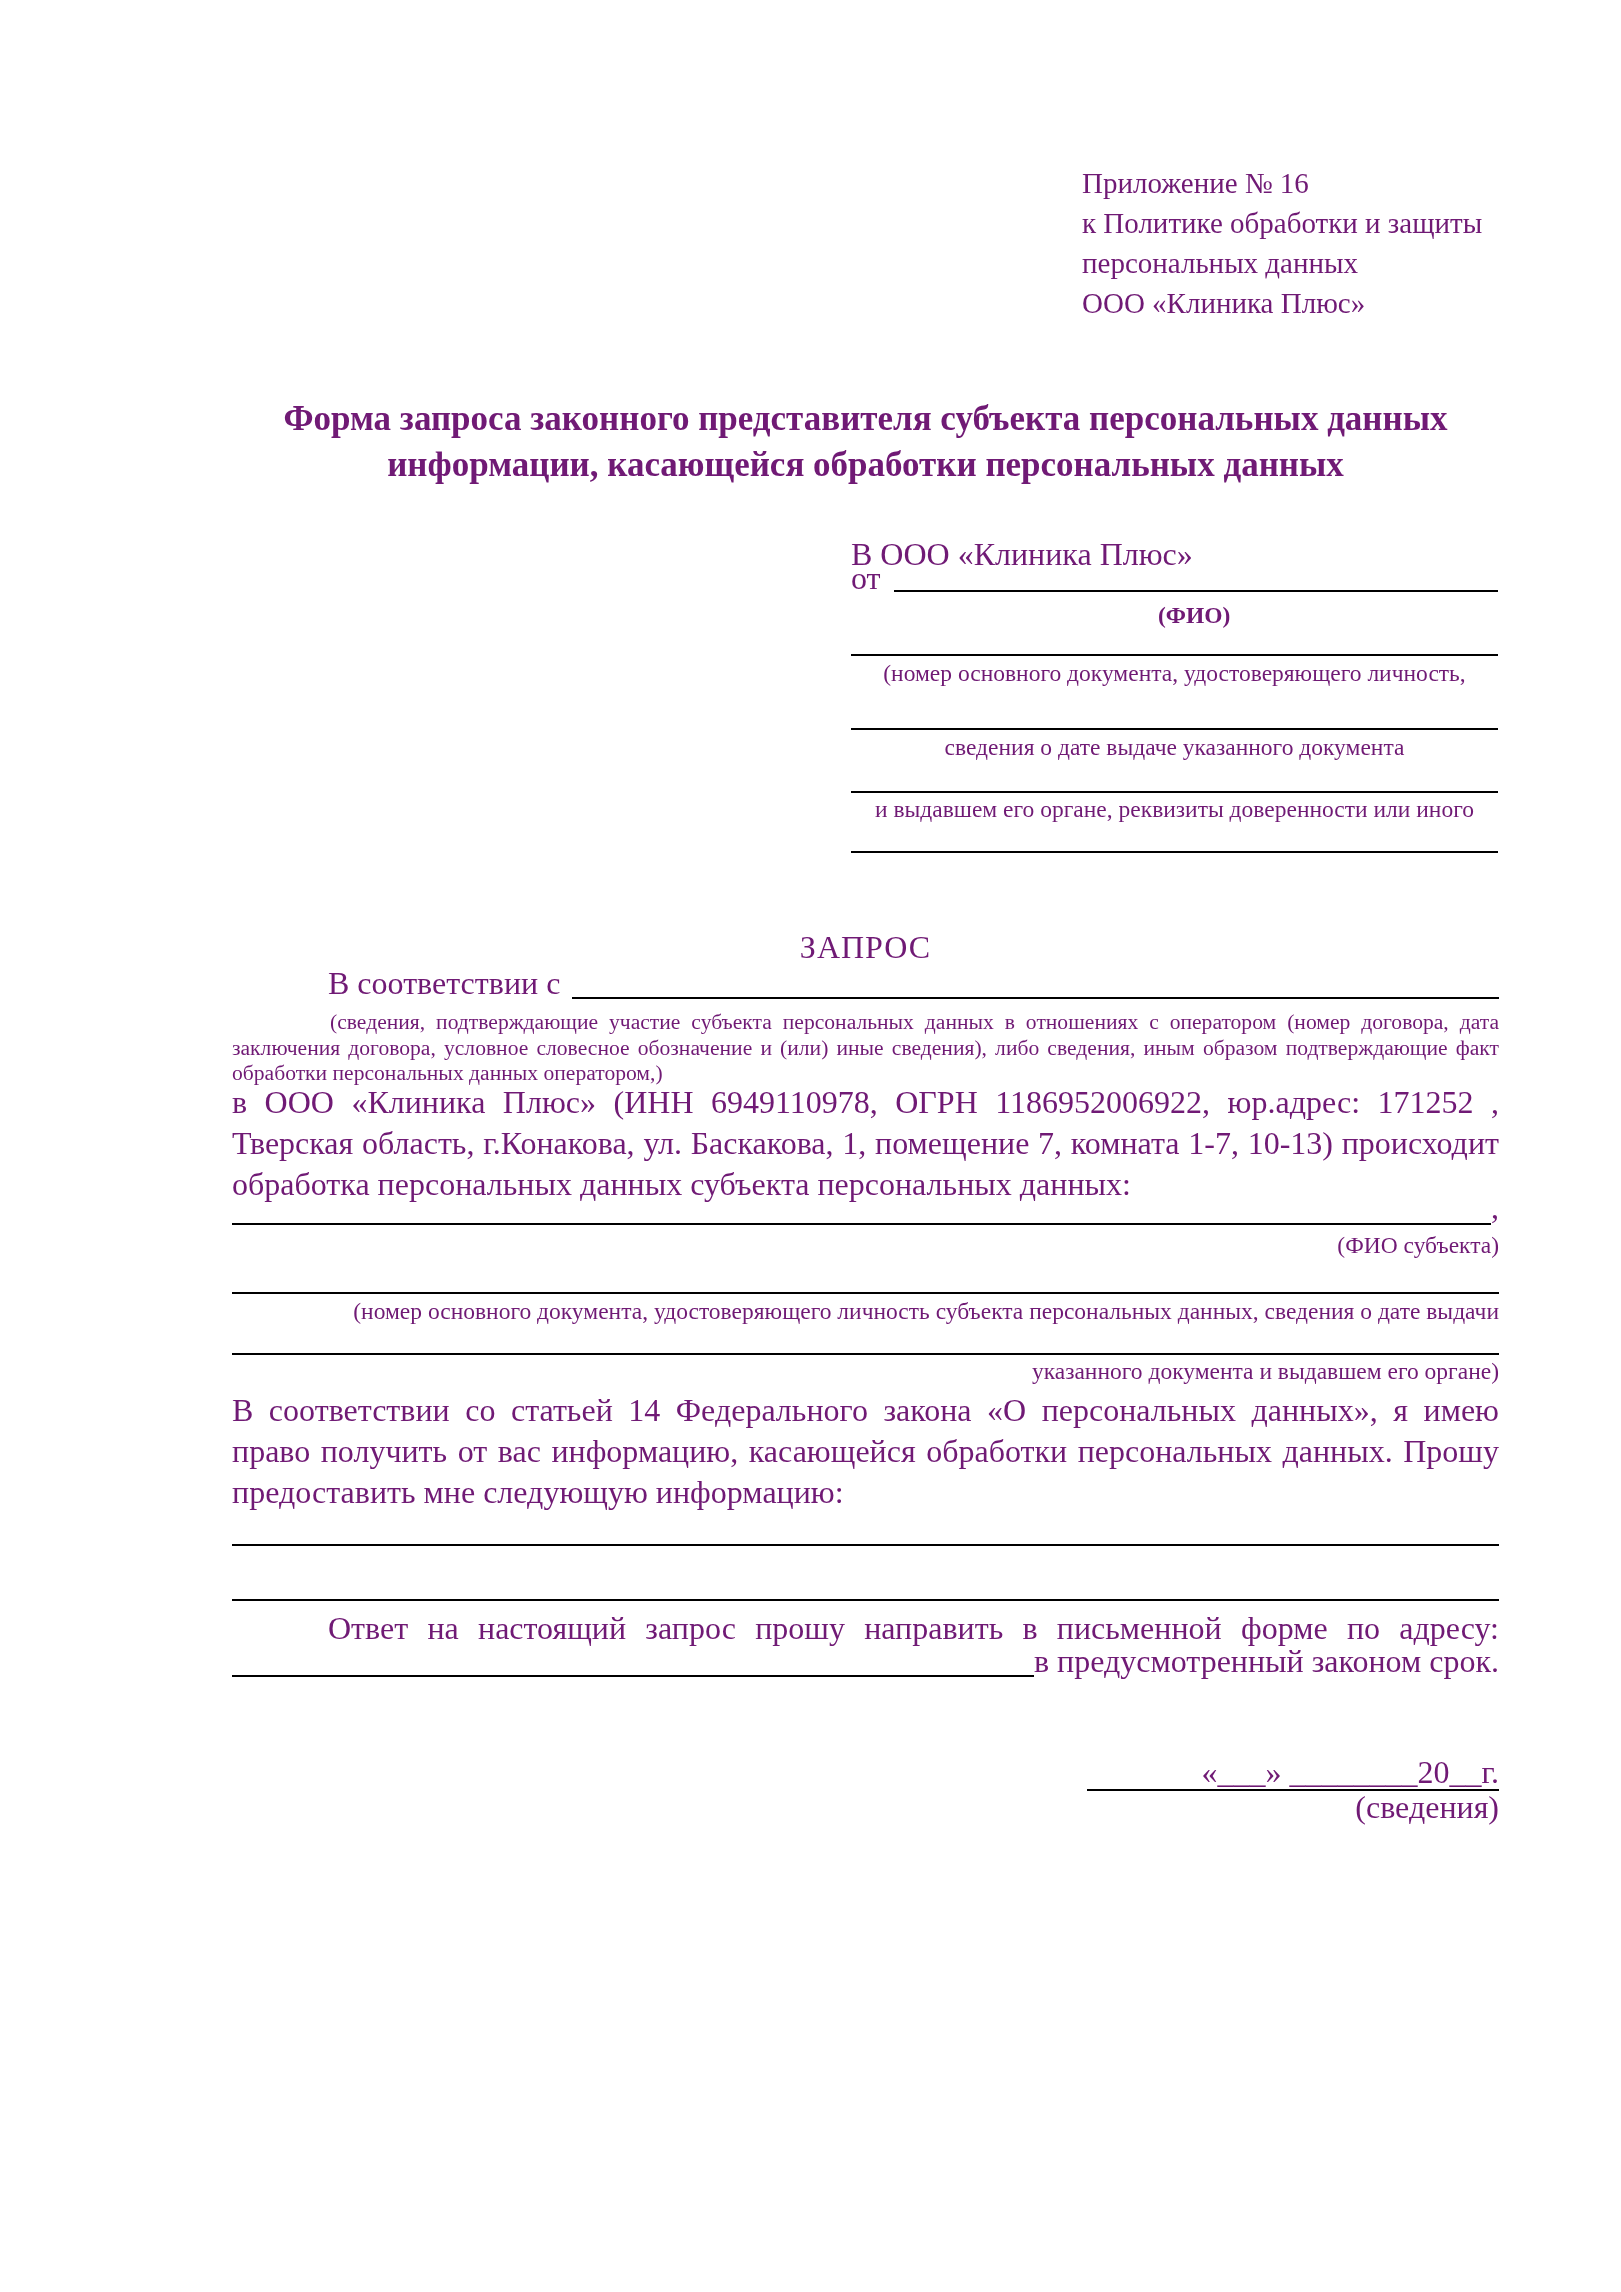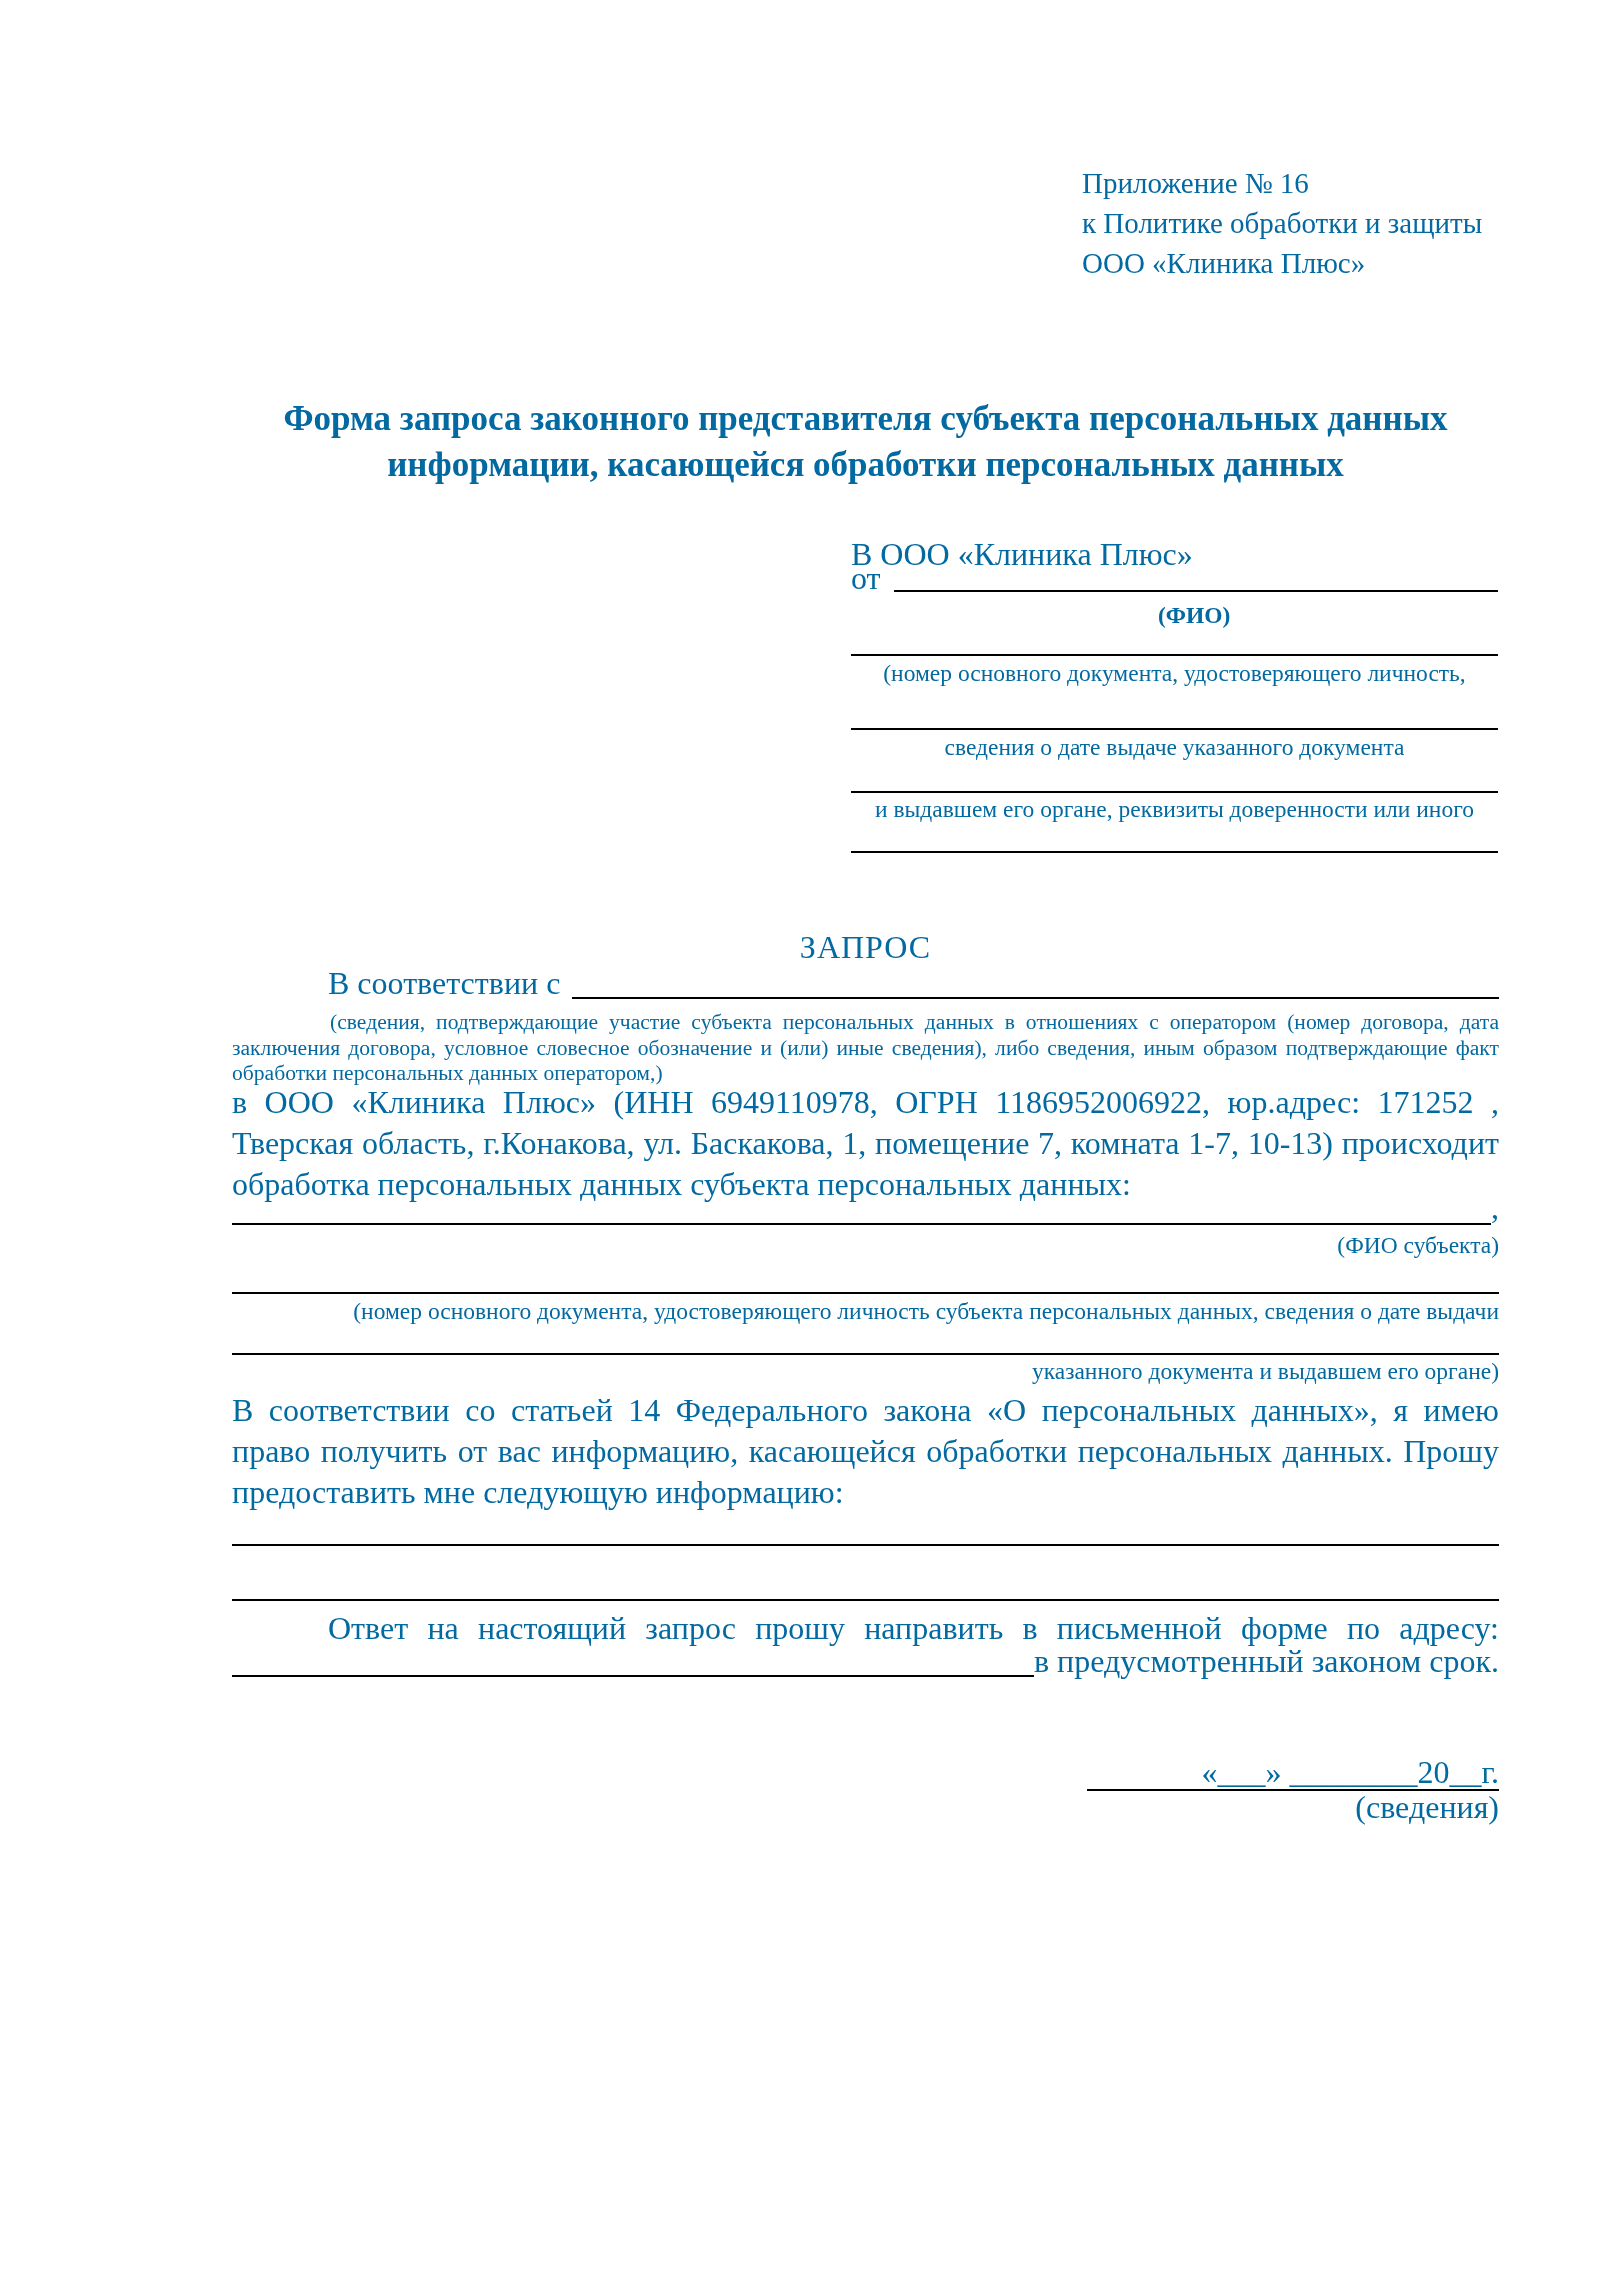--- a/index.html
+++ b/index.html
@@ -1,20 +1,20 @@
 <!DOCTYPE html>
 <html><head>
 <meta charset="utf-8">
 <style>
   html,body{margin:0;padding:0;background:#888;}
   .page{
     position:relative;
     width:1621px;height:2293px;
     background:#ffffff;
-    color:#0369a1;
+    color:#701a75;
     font-family:"Liberation Serif", serif;
     overflow:hidden;
     margin:0 auto;
   }
   .abs{position:absolute;}
   
   .hdr{left:1082px;top:163px;width:451px;font-size:29px;line-height:40px;}
   
   .title{left:232px;top:396px;width:1267px;text-align:center;font-weight:bold;font-size:35px;line-height:46px;}
   
@@ -52,20 +52,21 @@
   .sig-cap{white-space:nowrap;line-height:33px;}
 </style>
 </head>
 <body>
 
 <div class="page">
 
   <div class="abs hdr">
     <div>Приложение № 16</div>
     <div>к Политике обработки и защиты</div>
+    <div>персональных данных</div>
     <div>ООО «Клиника Плюс»</div>
   </div>
 
   <div class="abs title">
     <div>Форма запроса законного представителя субъекта персональных данных</div>
     <div>информации, касающейся обработки персональных данных</div>
   </div>
 
   <div class="abs addr">
     <div class="addr-to">В ООО «Клиника Плюс»</div>

